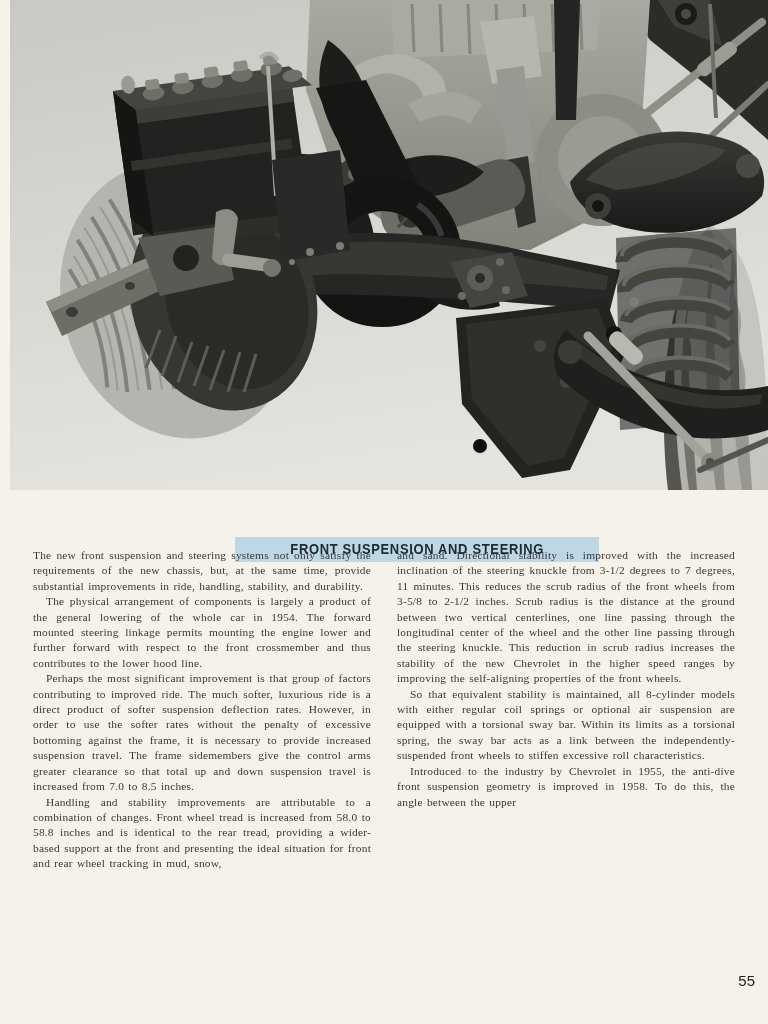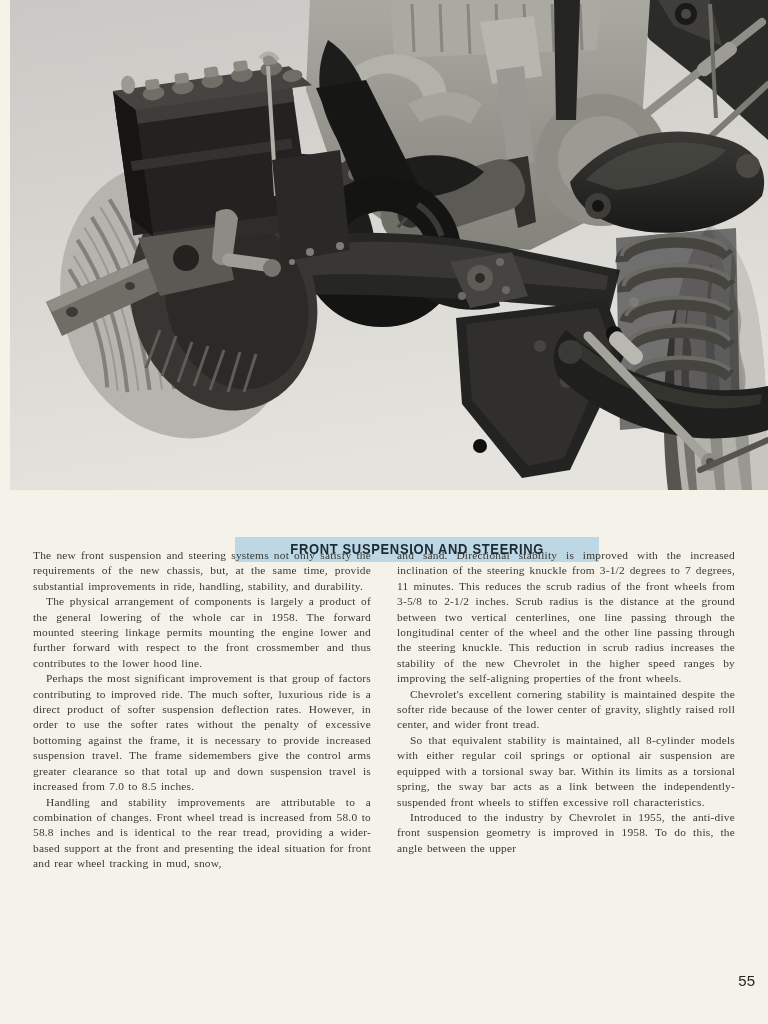--- a/index.html
+++ b/index.html
@@ -294,27 +294,26 @@
     </svg>
   </div>
 
   <div class="heading-bar">
     <span class="heading-title">FRONT SUSPENSION AND STEERING</span>
   </div>
 
   <div class="columns">
     <div class="col">
       <p>The new front suspension and steering systems not only satisfy the requirements of the new chassis, but, at the same time, provide substantial improvements in ride, handling, stability, and durability.</p>
-      <p>The physical arrangement of components is largely a product of the general lowering of the whole car in 1958.  The forward mounted steering linkage permits mounting the engine lower and further forward with respect to the front crossmember and thus contributes to the lower hood line.</p>
+      <p>The physical arrangement of components is largely a product of the general lowering of the whole car in 1954.  The forward mounted steering linkage permits mounting the engine lower and further forward with respect to the front crossmember and thus contributes to the lower hood line.</p>
       <p>Perhaps the most significant improvement is that group of factors contributing to improved ride.  The much softer, luxurious ride is a direct product of softer suspension deflection rates.  However, in order to use the softer rates without the penalty of excessive bottoming against the frame, it is necessary to provide increased suspension travel.  The frame sidemembers give the control arms greater clearance so that total up and down suspension travel is increased from 7.0 to 8.5 inches.</p>
       <p>Handling and stability improvements are attributable to a combination of changes.  Front wheel tread is increased from 58.0 to 58.8 inches and is identical to the rear tread, providing a wider-based support at the front and presenting the ideal situation for front and rear wheel tracking in mud, snow,</p>
     </div>
     <div class="col">
       <p>and sand.  Directional stability is improved with the increased inclination of the steering knuckle from 3-1/2 degrees to 7 degrees, 11 minutes.  This reduces the scrub radius of the front wheels from 3-5/8 to 2-1/2 inches.  Scrub radius is the distance at the ground between two vertical centerlines, one line passing through the longitudinal center of the wheel and the other line passing through the steering knuckle.  This reduction in scrub radius increases the stability of the new Chevrolet in the higher speed ranges by improving the self-aligning properties of the front wheels.</p>
-      <p>Chevrolet's excellent cornering stability is maintained despite the softer ride because of the lower center of gravity, slightly raised roll center, and wider front tread.</p>
       <p>So that equivalent stability is maintained, all 8-cylinder models with either regular coil springs or optional air suspension are equipped with a torsional sway bar.  Within its limits as a torsional spring, the sway bar acts as a link between the independently-suspended front wheels to stiffen excessive roll characteristics.</p>
       <p>Introduced to the industry by Chevrolet in 1955, the anti-dive front suspension geometry is improved in 1958.  To do this, the angle between the upper</p>
     </div>
   </div>
 
   <div class="page-number">55</div>
 
 </div>
 
 </body></html>

